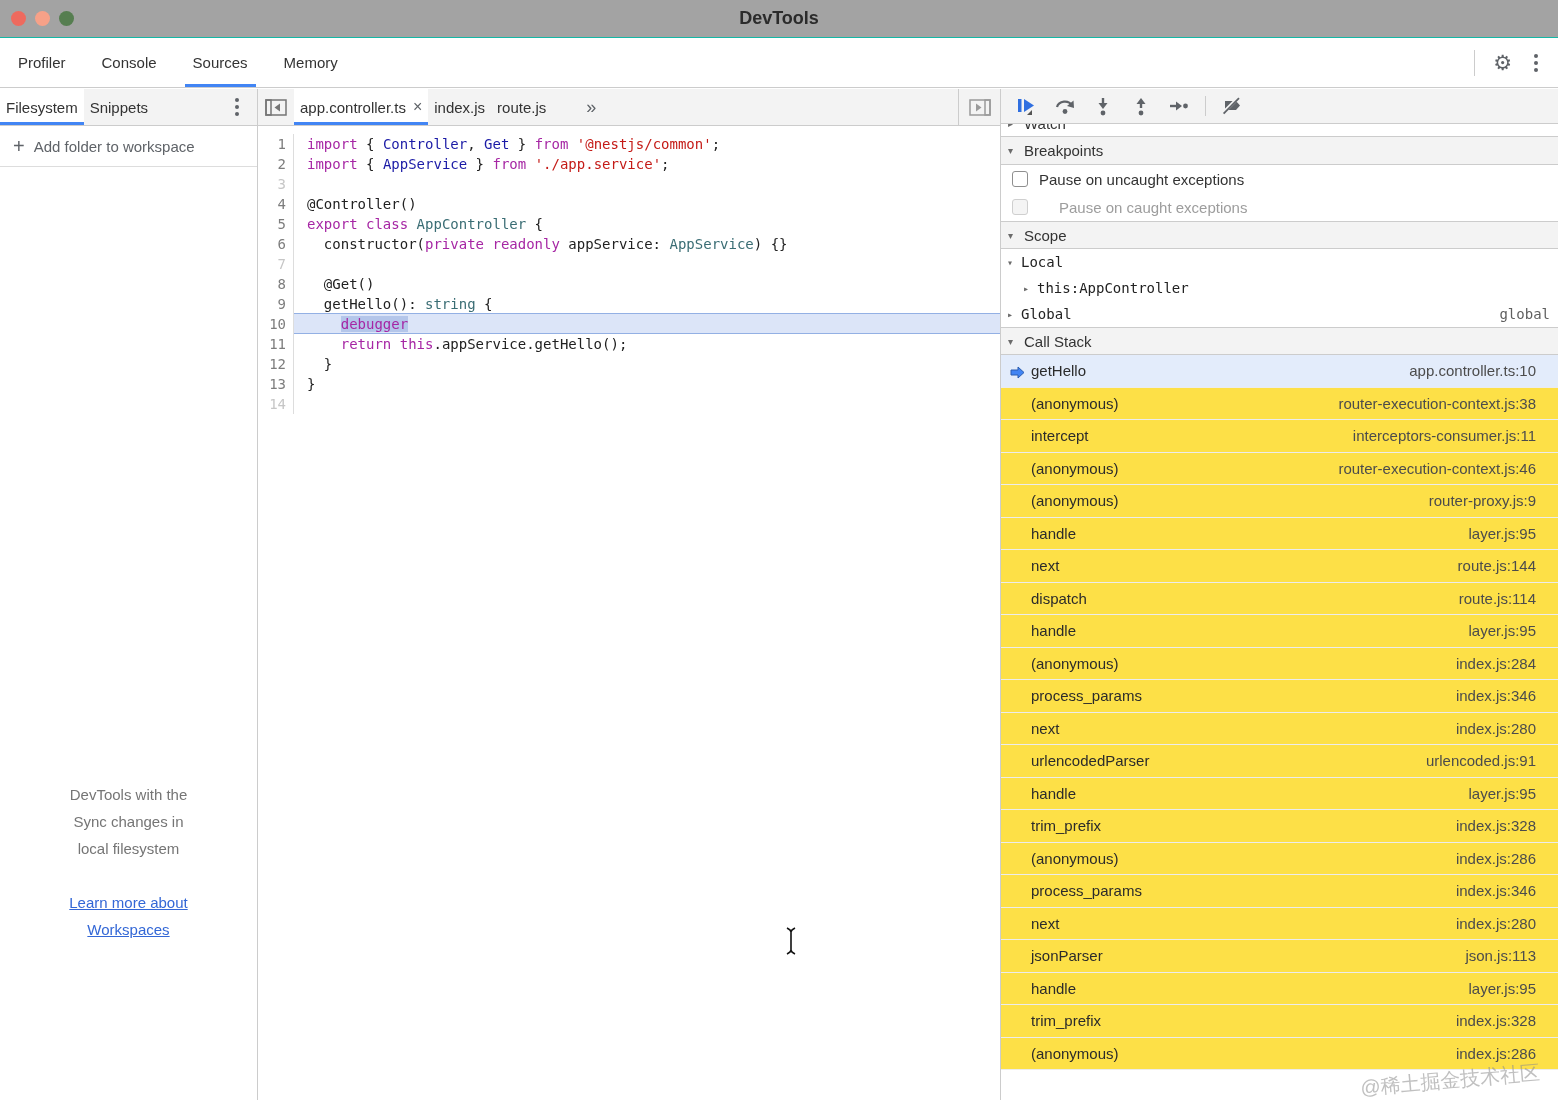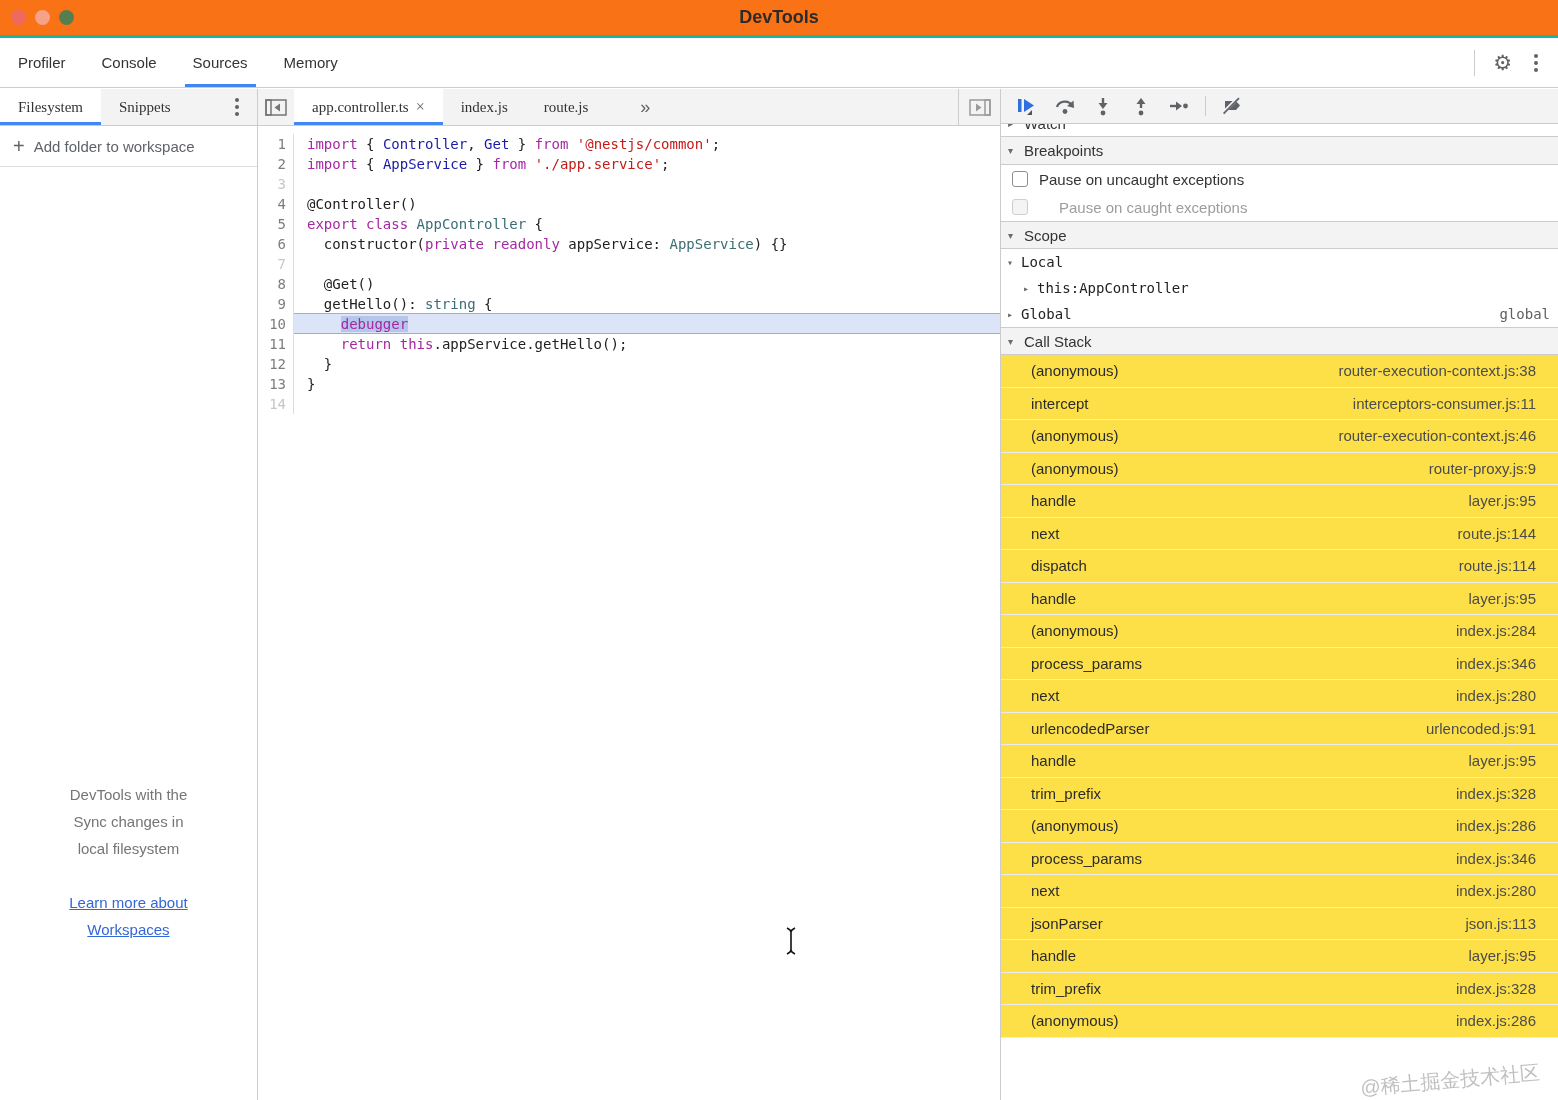--- a/index.html
+++ b/index.html
@@ -2,21 +2,21 @@
 <html><head>
 <meta charset="utf-8">
 <style>
   * { box-sizing: border-box; }
   html,body { margin:0; padding:0; }
   body {
     width:1558px; height:1100px; position:relative; overflow:hidden;
     font-family:"Liberation Sans", sans-serif; background:#fff; color:#333;
   }
   
-  .titlebar { height:38px; background:#f97316; border-bottom:3px solid #14b8a6;
+  .titlebar { height:38px; background:#a3a3a3; border-bottom:1px solid #14b8a6;
     display:flex; align-items:center; position:relative; }
   .lights { display:flex; gap:9px; padding-left:11px; }
   .light { width:15px; height:15px; border-radius:50%; }
   .light.red    { background:#ee6a5e; }
   .light.orange { background:#f7a188; }
   .light.green  { background:#567e50; }
   .win-title { position:absolute; left:0; right:0; text-align:center;
     font-weight:bold; font-size:18px; color:#2b2b2b; }
   
   .main-tabbar { height:50px; border-bottom:1px solid #ccc; background:#fff;
@@ -31,21 +31,21 @@
   .kebab { display:flex; flex-direction:column; gap:3px; padding:4px; }
   .kebab i { width:4px; height:4px; border-radius:50%; background:#5f6368; }
   
   .content { position:absolute; top:89px; left:0; right:0; bottom:0; display:flex; }
   .left { width:258px; border-right:1px solid #ccc; display:flex; flex-direction:column; position:relative; background:#fff; }
   .editor { flex:1; min-width:0; display:flex; flex-direction:column; background:#fff; }
   .right { width:558px; border-left:1px solid #ccc; display:flex; flex-direction:column; background:#fff; }
   
   .strip { height:37px; background:#f3f3f3; border-bottom:1px solid #ccc;
     display:flex; align-items:stretch; }
-  .ptab { padding:0 18px; display:flex; align-items:center; gap:7px; font-size:15px; color:#333; position:relative;font-family:Liberation Serif, serif; }
+  .ptab { padding:0 6px; display:flex; align-items:center; gap:7px; font-size:15px; color:#333; position:relative; }
   .ptab.active { background:#fff; }
   .ptab.active::after { content:""; position:absolute; left:0; right:0; bottom:0; height:3px; background:#4285f4; }
   .ptab .close { color:#5f6368; font-size:16px; line-height:1; }
   .strip .menu { margin-left:auto; display:flex; align-items:center; padding-right:14px; }
   .pane-btn { width:36px; display:flex; align-items:center; justify-content:center; }
   .pane-btn.rightmost { margin-left:auto; border-left:1px solid #ccc; width:42px; }
   .chevron { display:flex; align-items:center; padding:0 12px; margin-left:22px; font-size:18px; color:#5f6368; }
   
   .add-folder { height:41px; border-bottom:1px solid #ddd; display:flex; align-items:center;
     gap:9px; padding:0 13px; color:#5f6368; font-size:15px; }
@@ -349,20 +349,27 @@
         <span class="tri">▸</span>
         <span>Global</span>
         <span class="rval">global</span>
       </div>
 
       <div class="section-h bordered-top">
         <span class="tri">▾</span>
         <span>Call Stack</span>
       </div>
       <div id="stack-rows">
+          <div class="frame active">
+            <span class="exec-arrow"><svg width="15" height="13" viewBox="0 0 15 13">
+                <path d="M1 4 L8 4 L8 1 L14 6.5 L8 12 L8 9 L1 9 Z" fill="#4285f4" stroke="#2a5db0" stroke-width="1"></path>
+              </svg></span>
+            <span>getHello</span>
+            <span class="loc">app.controller.ts:10</span>
+          </div>
           <div class="frame">
             <span>(anonymous)</span>
             <span class="loc">router-execution-context.js:38</span>
           </div>
           <div class="frame">
             <span>intercept</span>
             <span class="loc">interceptors-consumer.js:11</span>
           </div>
           <div class="frame">
             <span>(anonymous)</span>

